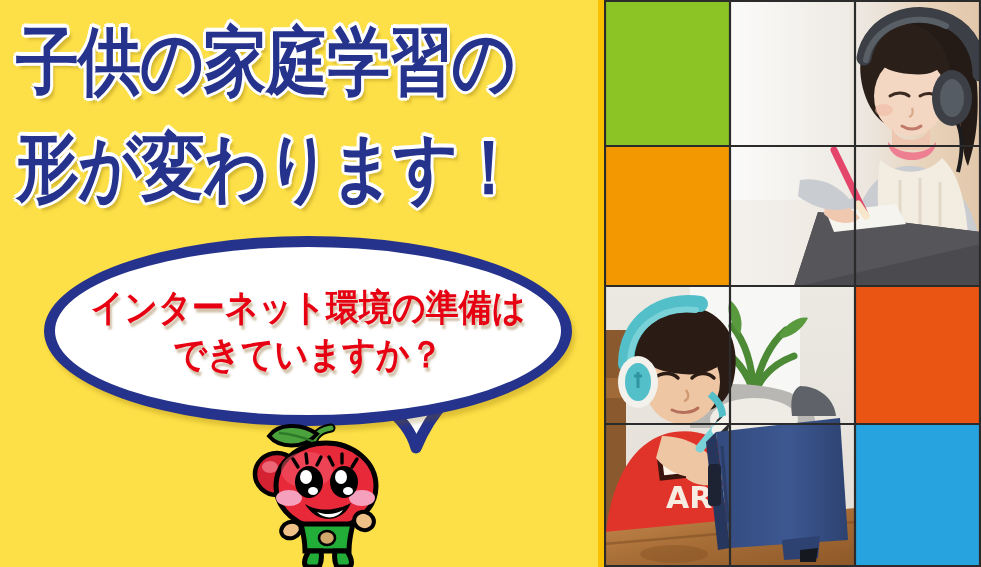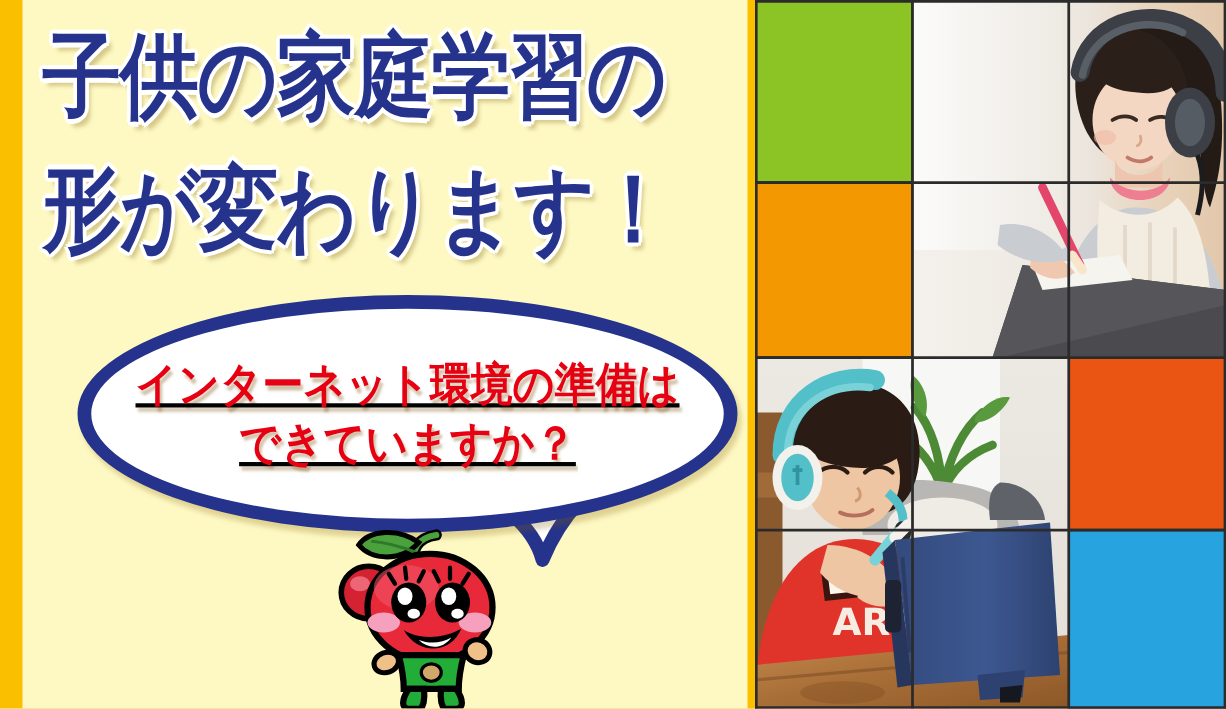--- a/index.html
+++ b/index.html
@@ -14,23 +14,22 @@
     overflow: hidden;
     font-family: "DejaVu Sans", "Liberation Sans", sans-serif;
     background: #fac000;
   }
 
   
   #left-panel {
     position: absolute;
     left: 0; top: 0;
     width: 604px; height: 567px;
-    background: #fef9c3;
+    background: #fde047;
     overflow: hidden;
-    margin-left: 18px;
   }
 
   
   .headline {
     position: absolute;
     left: 16px;
     width: 580px;
     color: #26338c;
     font-weight: 700;
     font-size: 63px;
@@ -72,21 +71,20 @@
   }
   #bubble-text {
     position: absolute;
     left: 0; top: 0;
     width: 528px; height: 190px;
     display: flex;
     flex-direction: column;
     align-items: center;
     justify-content: center;
     gap: 14px;
-    text-decoration: underline;
   }
   .bubble-line {
     color: #e60012;
     font-weight: 700;
     font-size: 33px;
     line-height: 1;
     letter-spacing: 0px;
     white-space: nowrap;
     text-shadow: 2px 3px 2px rgba(140,100,40,.40);
     transform: scaleY(1.12);

